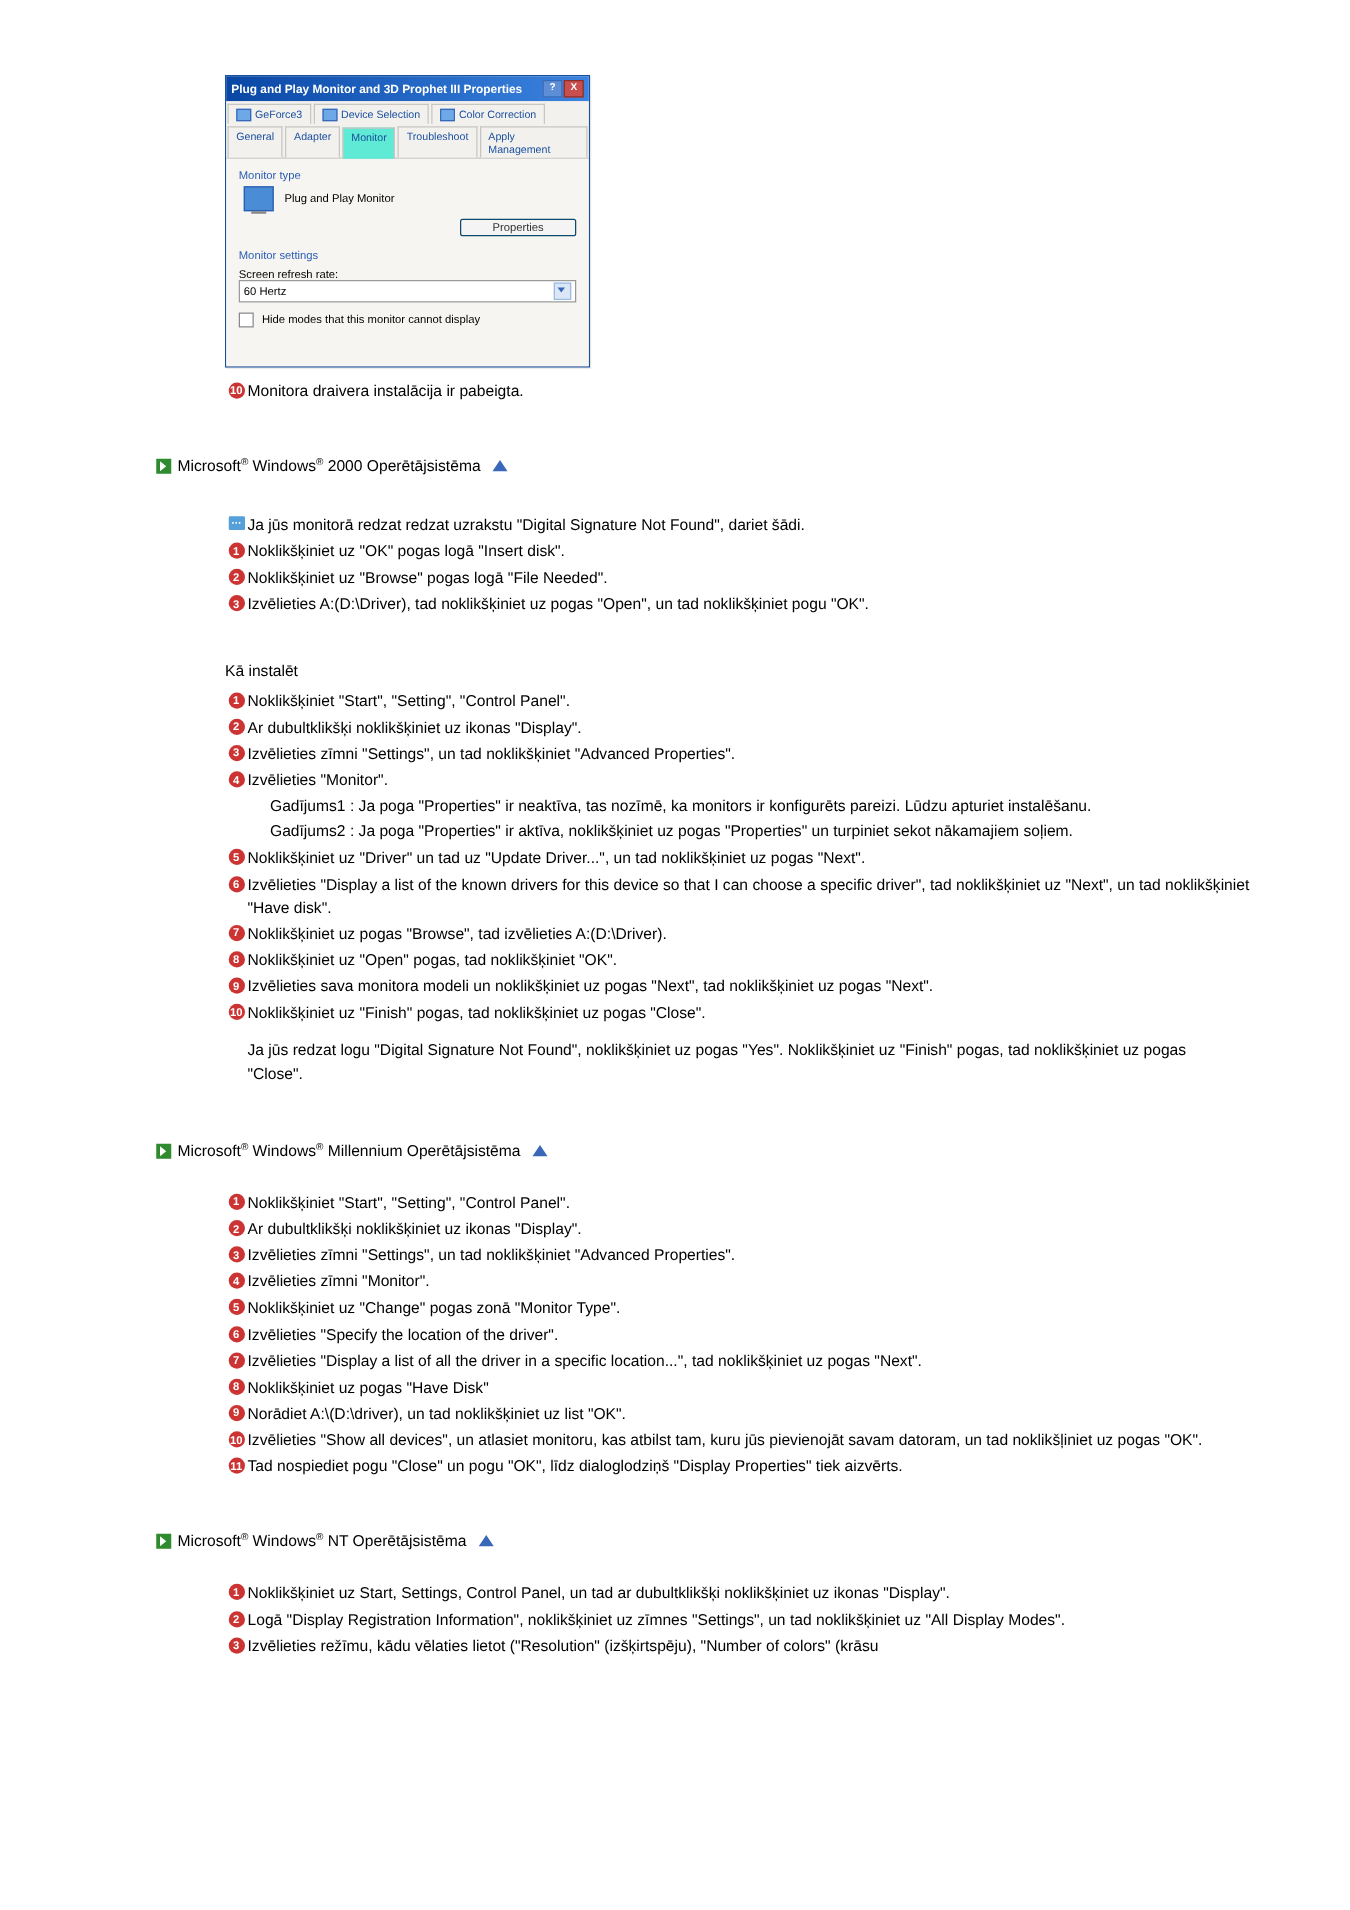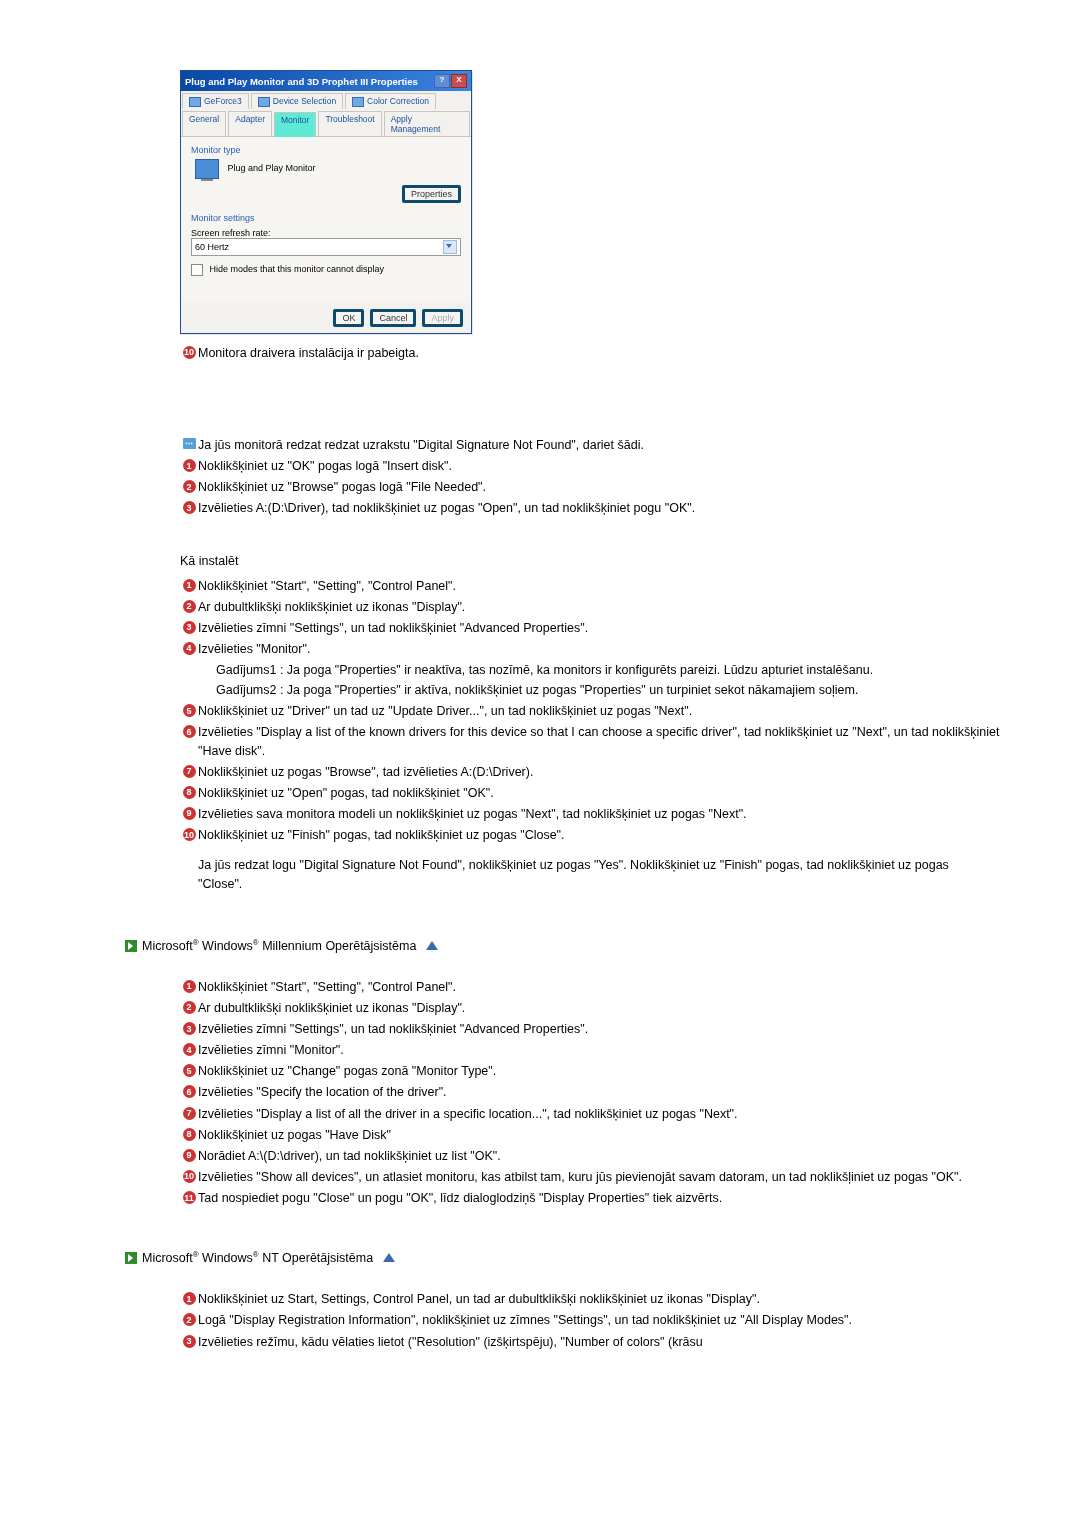--- a/index.html
+++ b/index.html
@@ -8,21 +8,21 @@
     background: #ffffff;
     font-family: Arial, Helvetica, sans-serif;
     font-size: 12.5px;
     color: #000;
     width: 1080px;
   }
   .page {
     padding: 60px 80px 40px 120px;
   }
   .screenshot {
-    margin: 10px 0 10px 60px;
+    margin: 0 0 10px 60px;
   }
   .sep { height: 40px; }
   .sep-sm { height: 28px; }
 
   .item-line {
     display: flex;
     align-items: flex-start;
     margin: 3px 0 3px 60px;
   }
   .bullet {
@@ -186,23 +186,23 @@
   }
   .monitor-ico::after {
     content:"";
     position:absolute;
     left:5px; bottom:-3px;
     width:12px; height:2px;
     background:#888;
   }
   .btn-xp {
     background: #f4f4f4;
-    border: 3px solid #0c4a6e;
+    border: 1px solid #0c4a6e;
     border-radius: 2px;
-    padding: 1px 6px;
+    padding: 1px 25px;
     font-size: 9px;
     color:#333;
   }
   .btn-xp.disabled { color:#aaa; }
   .sel {
     border: 1px solid #9a9a9a;
     background:#fff;
     padding: 1px 3px;
     font-size: 9px;
     display:flex;
@@ -280,37 +280,41 @@
         <div style="margin-top:5px;">Screen refresh rate:</div>
         <div class="sel">
           <span>60 Hertz</span>
           <span class="chev"></span>
         </div>
         <div style="margin-top:8px;">
           <span class="chk"></span>
           <span>Hide modes that this monitor cannot display</span>
         </div>
       </div>
-      <div class="footer-btns">
-        <button class="btn-xp">OK</button>
-        <button class="btn-xp">Cancel</button>
-        <button class="btn-xp disabled">Apply</button>
-      </div>
     </div>
   </div>
 
   <div class="item-line" style="margin-left:60px;">
     <span class="bullet">
         <span class="num-circle c-red">10</span>
       </span>
     <span class="txt">Monitora draivera instalācija ir pabeigta.</span>
   </div>
 
   <div class="sep"></div>
 
+  <div class="section-head">
+    <span class="bullet">
+        <span class="green-arrow-sq"></span>
+      </span>
+    <span class="os-title">
+      <span><span>Microsoft</span><sup class="reg">®</sup><span> Windows</span><sup class="reg">®</sup><span> 2000 Operētājsistēma</span></span>
+      <span class="up-tri"></span>
+    </span>
+  </div>
 
   <div class="sep-sm"></div>
 
   <div class="item-line">
     <span class="bullet">
         <span class="info-sq">⋯</span>
       </span>
     <span class="txt">Ja jūs monitorā redzat redzat uzrakstu "Digital Signature Not Found", dariet šādi.</span>
   </div>
   <div class="item-line">

